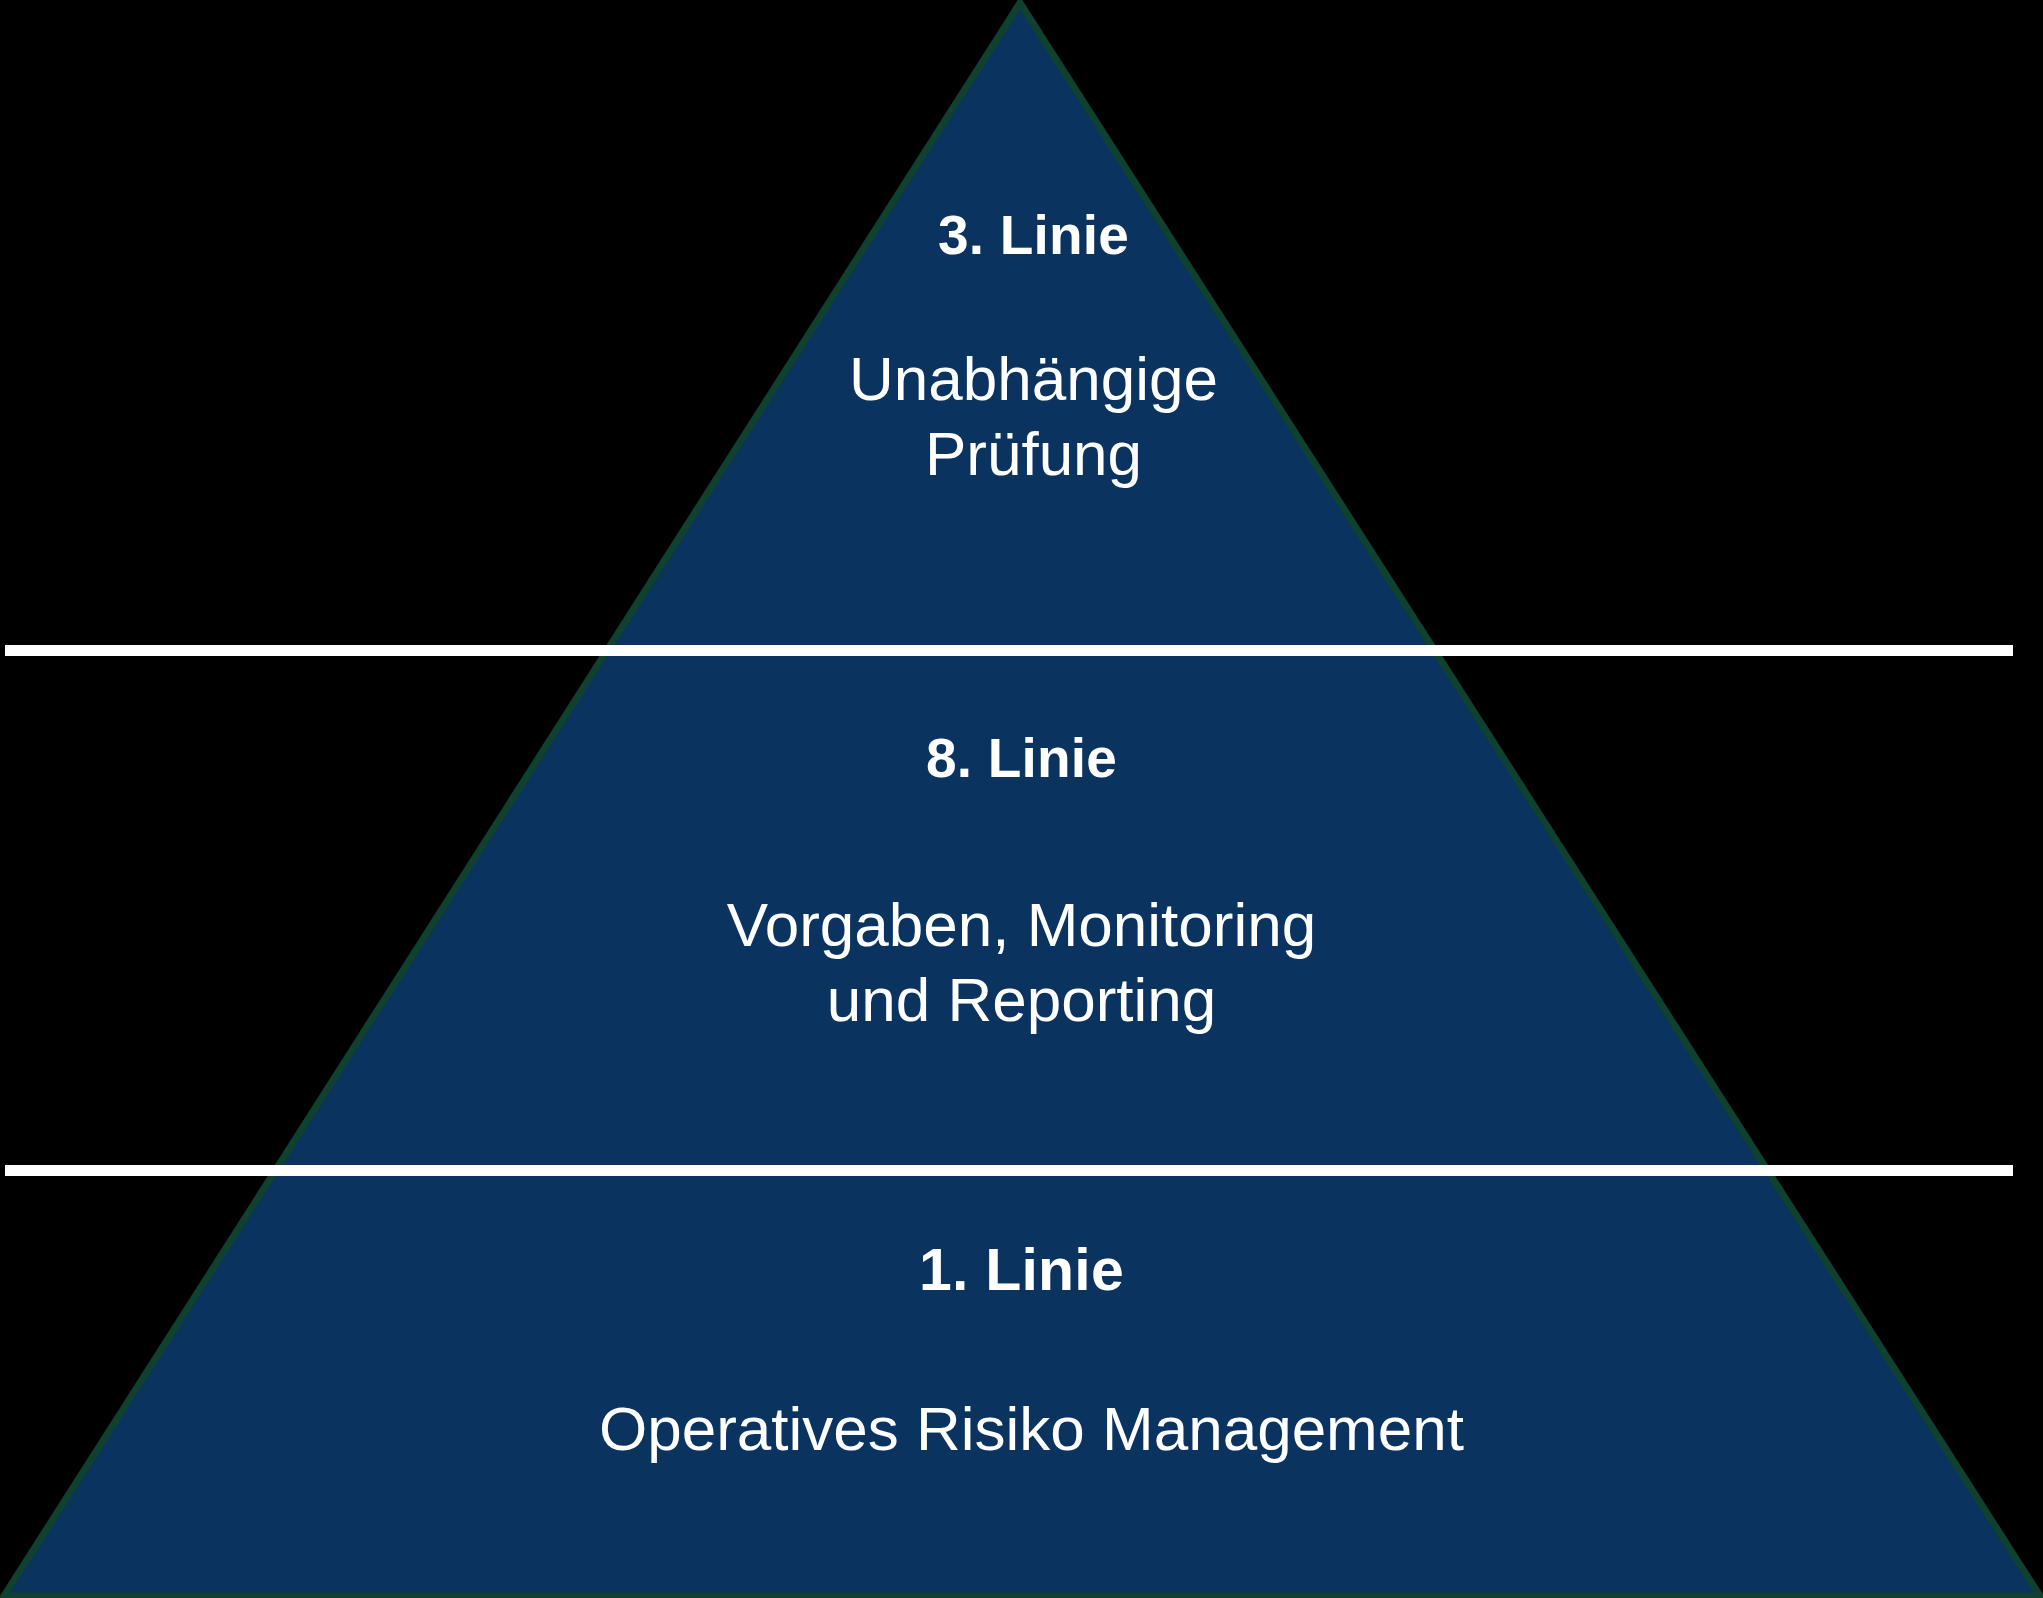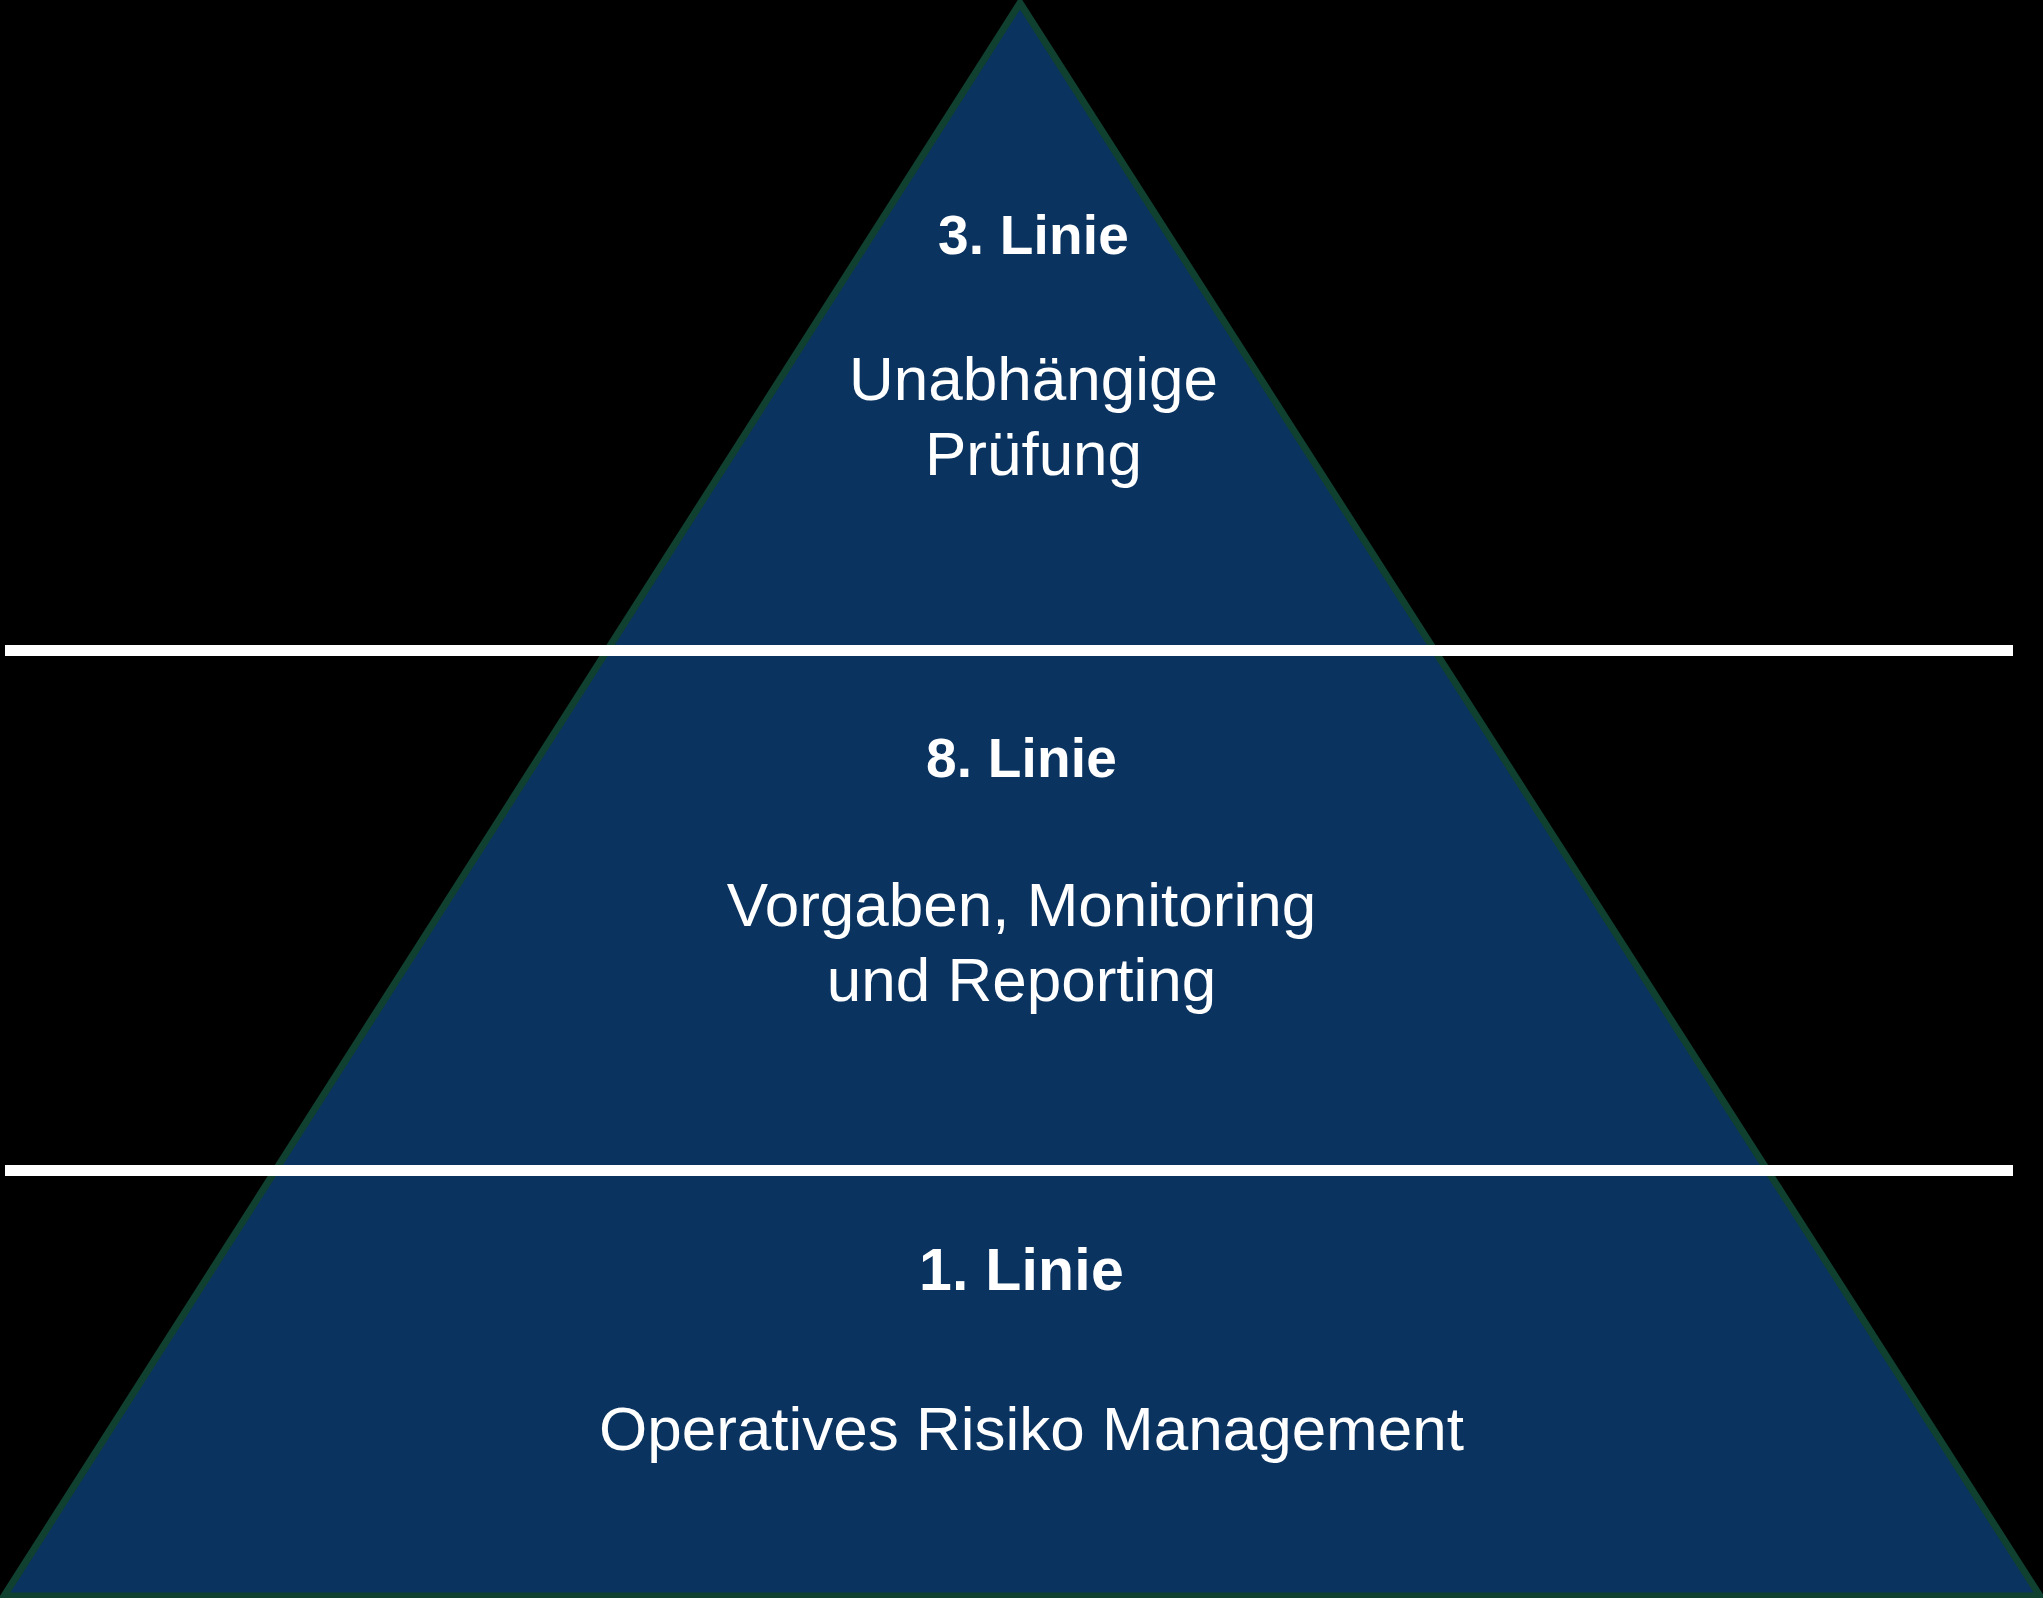--- a/index.html
+++ b/index.html
@@ -52,21 +52,21 @@
   }
 
   
   #tier-3 { top: 205px; padding-left: 12px; }
   #tier-3 .tier-title { font-size: 55px; }
   #tier-3 .tier-desc  { font-size: 62px; margin-top: 75px; }
 
   
   #tier-2 { top: 728px; }
   #tier-2 .tier-title { font-size: 55px; }
-  #tier-2 .tier-desc  { font-size: 62px; margin-top: 78px; }
+  #tier-2 .tier-desc  { font-size: 62px; margin-top: 98px; }
 
   
   #tier-1 { top: 1238px; }
   #tier-1 .tier-title { font-size: 59px; }
   #tier-1 .tier-desc  { font-size: 62px; margin-top: 88px; padding-left: 20px; }
 </style>
 </head>
 <body>
 
 <div id="stage">

